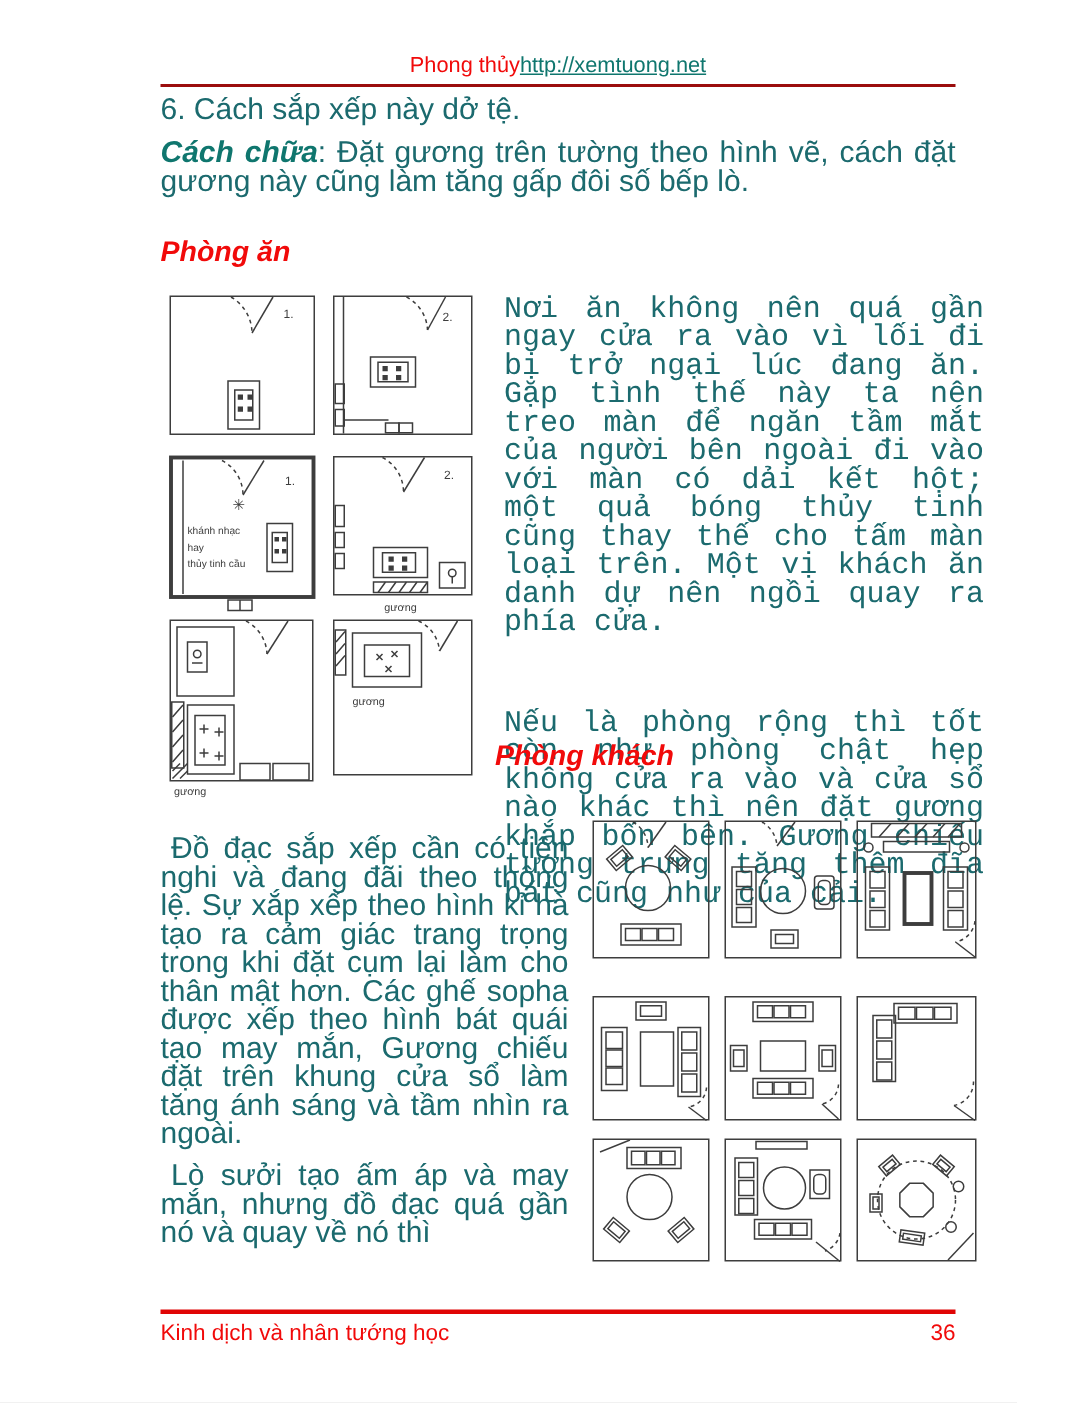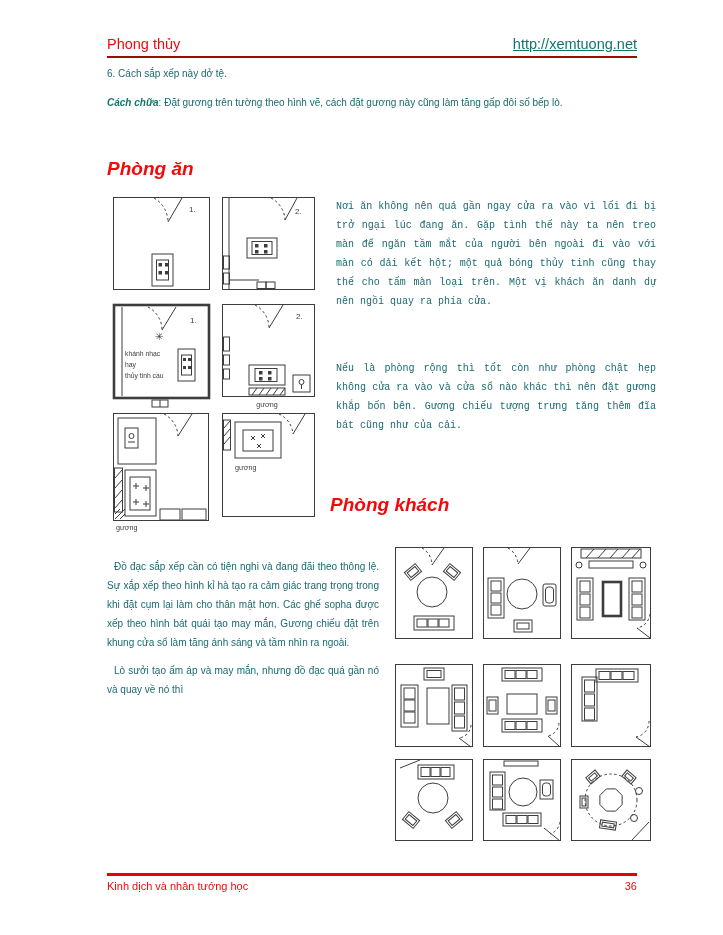--- a/index.html
+++ b/index.html
@@ -6,42 +6,42 @@
   .page{
     position:relative;
     width:723px;height:935px;
     background:#ffffff;
     font-family:"Liberation Sans", sans-serif;
     color:#1b6a6e;
     overflow:hidden;
     margin:0 auto;
   }
   .abs{position:absolute;}
-  .header-row{left:107px;right:86px;top:36px;display:flex;justify-content:space-between;font-size:14.5px;}
+  .header-row{left:107px;right:86px;top:36px;display:flex;justify-content:center;font-size:14.5px;}
   .hdr-title{color:#f10a0a;}
   .hdr-link{color:#0f766e;text-decoration:underline;cursor:pointer;}
   .top-rule{left:107px;right:86px;top:56px;height:2px;background:#9b0d0d;}
-  .body-text{font-size:10px;line-height:19px;text-align:justify;}
+  .body-text{font-size:20px;line-height:19px;text-align:justify;}
   .intro-item{left:107px;top:64px;width:530px;}
   .cure-para{left:107px;top:93px;width:530px;}
   .cure-label{color:#0f766e;font-weight:bold;font-style:italic;}
   .section-heading{font-size:19px;font-weight:bold;color:#f10a0a;font-style:italic;}
   .dining-heading{left:107px;top:158px;}
   .dining-grid{left:112px;top:196px;width:206px;height:338px;}
   .dining-grid svg{position:absolute;}
   .dining-text{left:336px;top:197px;width:320px;font-family:Liberation Mono, monospace;}
   .dining-text .p2{margin-top:48px;}
   .living-heading{left:330px;top:494px;}
   .living-text{left:107px;top:548px;width:272px;}
   .living-text .p2{margin-top:9px;text-indent:7px;}
   .living-text .p3{margin-top:9px;text-indent:7px;}
   .living-grid{left:394px;top:546px;width:260px;height:298px;}
   .living-grid svg{position:absolute;}
   .bottom-rule{left:107px;right:86px;top:873px;height:3px;background:#e00404;}
-  .footer-row{left:107px;right:86px;top:880px;display:flex;justify-content:space-between;font-size:11px;color:#f10a0a;}
+  .footer-row{left:107px;right:86px;top:880px;display:flex;justify-content:space-between;font-size:15px;color:#f10a0a;}
   
   svg .ln{stroke:#3d3d3d;stroke-width:1;fill:none;}
   svg .thick{stroke-width:2.6;}
   svg .dash{stroke-dasharray:2.5,2.5;}
   svg .fillsq{fill:#3d3d3d;stroke:none;}
   svg .dtext{font-family:"Liberation Sans",sans-serif;fill:#3d3d3d;stroke:none;}
 </style>
 </head>
 <body>
 

